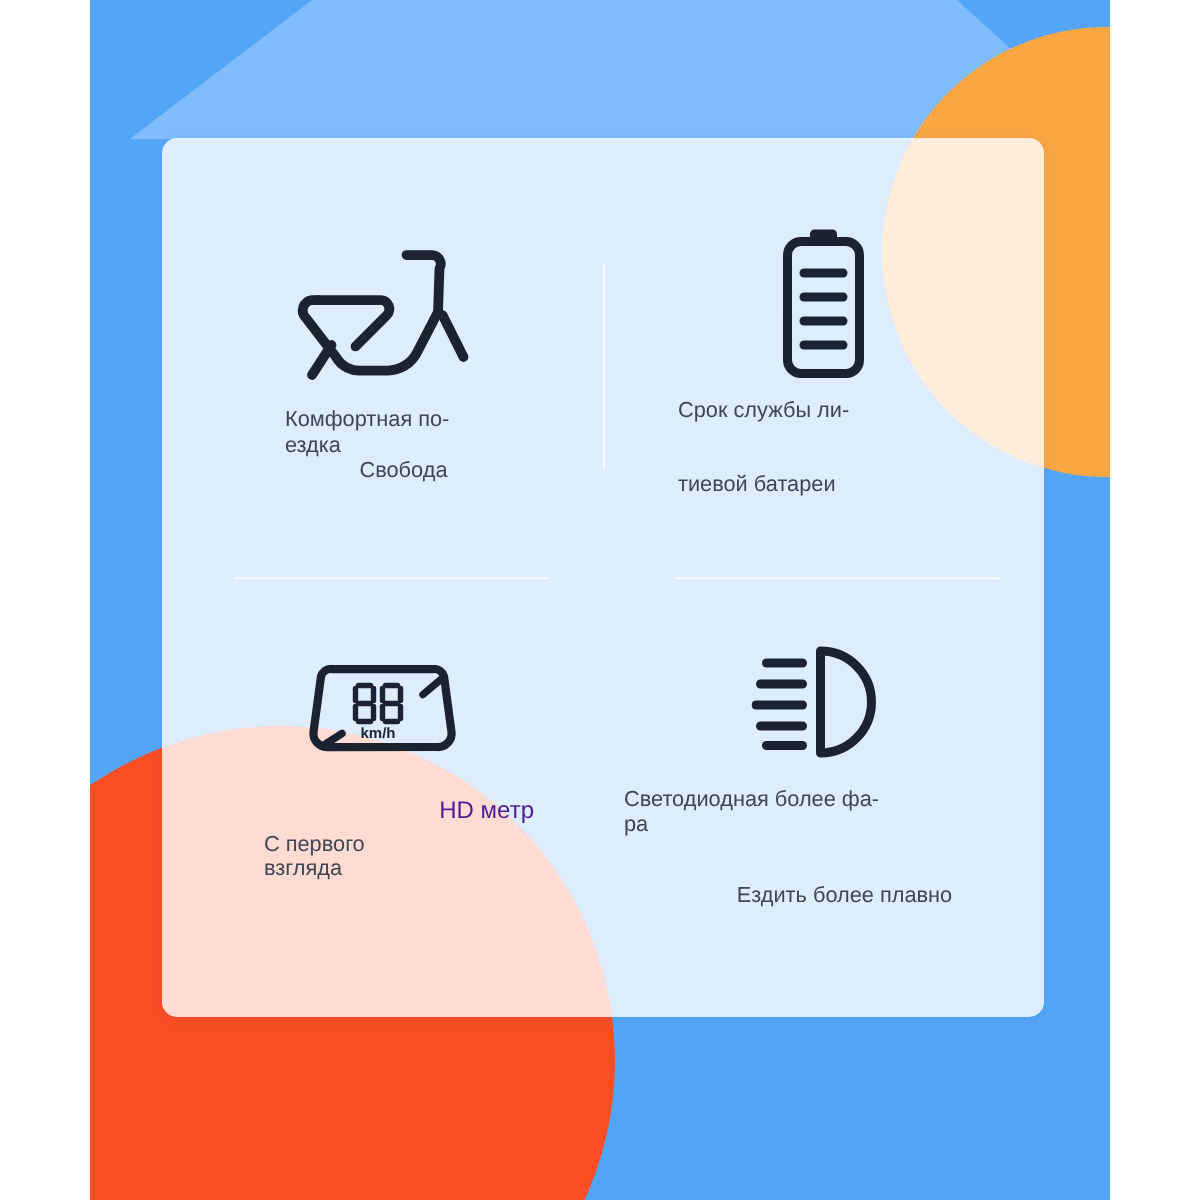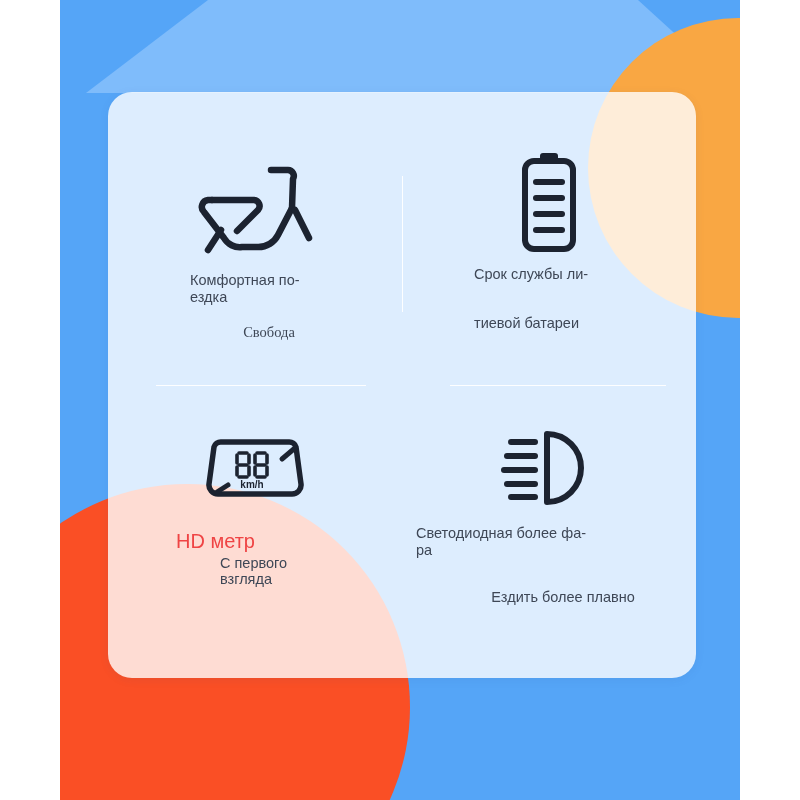--- a/index.html
+++ b/index.html
@@ -59,21 +59,21 @@
     clip-path: polygon(148px 0px, 578px 0px, 680px 93px, 26px 93px);
   }
 
   
   .card {
     position: absolute;
     left: 108px;
     top: 92px;
     width: 588px;
     height: 586px;
-    border-radius: 24px;
+    border-radius: 10px;
     background: rgba(255, 255, 255, 0.80);
     box-shadow: 0 2px 10px rgba(40, 80, 140, 0.08);
     overflow: hidden;
   }
   .card-grid {
     position: absolute;
     inset: 0;
     display: grid;
     grid-template-columns: 1fr 1fr;
     grid-template-rows: 1fr 1fr;
@@ -88,21 +88,21 @@
 
   .icon-box {
     display: flex;
     align-items: center;
     justify-content: center;
   }
 
   
   .q-ride  .icon-box { margin-top: 70px; height: 96px; }
   .q-bat   .icon-box { margin-top: 56px; height: 108px; }
-  .q-meter .icon-box { margin-top: 50px; height: 70px; }
+  .q-meter .icon-box { margin-top: 50px; height: 70px; align-items: flex-end; }
   .q-led   .icon-box { margin-top: 40px; height: 86px; }
 
   .txt-block {
     width: 100%;
     box-sizing: border-box;
   }
   .title-line {
     color: #3e4756;
     font-size: 14.5px;
     line-height: 17px;
@@ -111,41 +111,40 @@
   .sub-line {
     color: #3e4756;
     font-size: 14.5px;
     line-height: 17px;
     text-align: center;
     white-space: pre-line;
   }
 
   
   .q-ride .txt-block { padding-left: 82px; margin-top: 14px; }
-  .q-ride .sub-line { margin-top: 18px; text-align: center; padding-right: 54px; font-family: Liberation Serif, serif; }
-
-  
-  .q-bat .txt-block { padding-left: 72px; margin-top: 10px; }
+  .q-ride .sub-line { text-align: center; padding-right: 54px; }
+
+  
+  .q-bat .txt-block { padding-left: 50px; margin-top: 10px; }
   .q-bat .sub-line { margin-top: 32px; text-align: left; padding-left: 0px; }
 
   
   .q-meter .txt-block { padding-left: 68px; margin-top: 24px; }
   .q-meter .title-line {
-    font-size: 20px;
+    font-size: 16px;
     line-height: 24px;
-    color: #ef4444;
-    text-align: left;
+    color: #4c1d95;
+    text-align: right;
     padding-right: 46px;
   }
   .q-meter .sub-line {
     margin-top: 2px;
     text-align: left;
     font-size: 14.5px;
     line-height: 16px;
-    margin-left: 44px;
   }
 
   
   .q-led .txt-block { padding-left: 14px; margin-top: 14px; }
   .q-led .sub-line { margin-top: 30px; text-align: center; padding-left: 14px;}
 
   
   .div-v {
     position: absolute;
     left: 294px;

